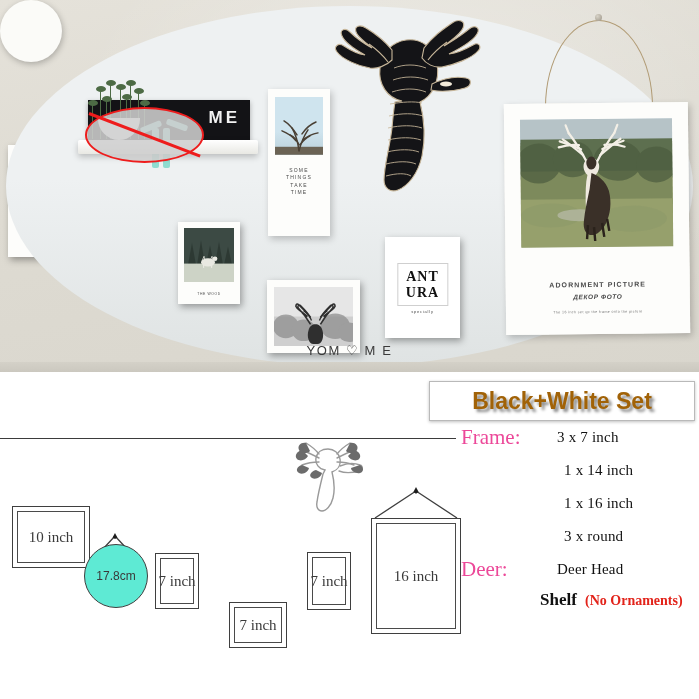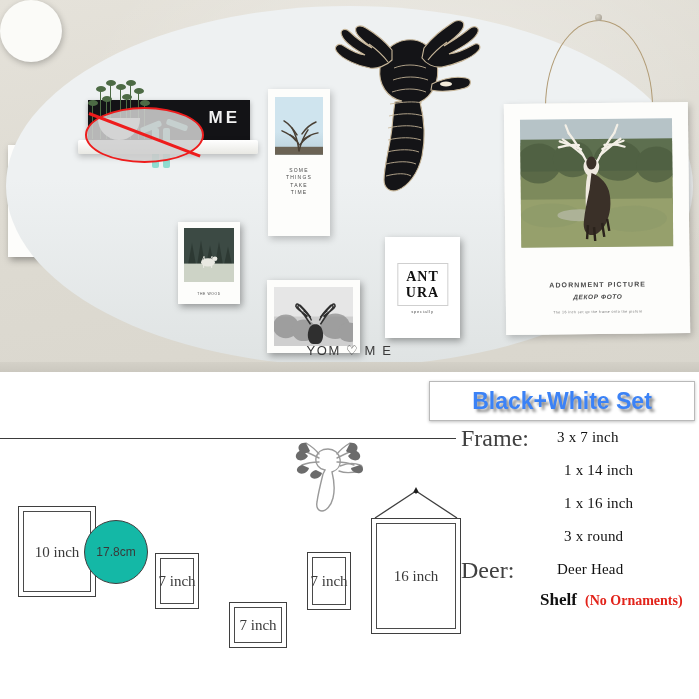--- a/index.html
+++ b/index.html
@@ -110,52 +110,52 @@
   #panel{position:absolute;left:0;top:372px;width:699px;height:327px;background:#fff;}
 
   #hf{position:absolute;left:283px;top:388px;font-size:22px;color:#111;
       font-family:"Liberation Serif",serif;letter-spacing:.3px;}
 
   #setbox{position:absolute;left:429px;top:381px;width:264px;height:38px;
       border:1px solid #b9b9b9;background:#fff;
       box-shadow:0 1px 3px rgba(0,0,0,.25);}
   #setbox span{position:absolute;left:50%;top:50%;transform:translate(-50%,-50%);
       white-space:nowrap;font-family:"Liberation Sans",sans-serif;
-      font-weight:700;font-size:23px;color:#3b82f6;
+      font-weight:700;font-size:23px;color:#a16207;
       text-shadow:3px 3px 3px rgba(0,0,0,.45);}
 
   #rule{position:absolute;left:0;top:438px;width:456px;height:0;
       border-top:1px solid #3b3b3b;}
 
   
   #specs{position:absolute;left:461px;top:425px;width:238px;}
   .specrow{position:relative;height:33px;}
-  .speclabel{position:absolute;left:0;top:0;font-size:24px;color:#404040;
+  .speclabel{position:absolute;left:0;top:0;font-size:21px;color:#ec4899;
       font-family:"Liberation Serif",serif;}
   .specval{position:absolute;left:96px;top:4px;font-size:15px;color:#111;
       font-family:"Liberation Serif",serif;letter-spacing:.2px;}
   .specval.ind{left:103px;}
   #shelfrow{position:relative;height:30px;}
   #shelfrow .sl{position:absolute;left:79px;top:0;font-size:17px;font-weight:700;color:#111;}
   #shelfrow .so{position:absolute;left:124px;top:3px;font-size:14px;color:#e2231a;font-weight:700;}
 
   
   .lf{position:absolute;border:1.5px solid #3f3f3f;box-sizing:border-box;background:#fff;}
   .lf .in{position:absolute;left:4px;top:4px;right:4px;bottom:4px;
       border:1.2px solid #4a4a4a;box-sizing:border-box;}
   .lf .lab{position:absolute;left:50%;top:50%;transform:translate(-50%,-50%);
       white-space:nowrap;font-family:"Liberation Serif",serif;font-size:15px;color:#3a3a3a;}
 
-  #d-10{left:18px;top:506px;width:78px;height:91px;}
+  #d-10{left:12px;top:506px;width:78px;height:62px;}
   #d-yom{left:86px;top:498px;width:117px;height:32px;border:1.5px solid #3f3f3f;}
   #d-yom .yl{position:absolute;left:50%;top:50%;transform:translate(-50%,-50%);
       white-space:nowrap;font-family:"Liberation Sans",sans-serif;font-size:13px;
       letter-spacing:1.6px;color:#3a3a3a;}
-  #d-round{position:absolute;left:84px;top:520px;width:62px;height:62px;
-      border:1.4px solid #3f3f3f;border-radius:50%;background:#14b8a6;}
+  #d-round{position:absolute;left:84px;top:544px;width:62px;height:62px;
+      border:1.4px solid #3f3f3f;border-radius:50%;background:#5eead4;}
   #d-round .rl{position:absolute;left:50%;top:50%;transform:translate(-50%,-50%);
       font-family:"Liberation Sans",sans-serif;font-size:12px;color:#3a3a3a;white-space:nowrap;}
   #d-7a{left:155px;top:553px;width:44px;height:56px;}
   #d-612{left:230px;top:490px;width:48px;height:90px;}
   #d-7b{left:229px;top:602px;width:58px;height:46px;}
   #d-7c{left:307px;top:552px;width:44px;height:58px;}
   #d-16{left:371px;top:518px;width:90px;height:116px;}
   #d-deer{position:absolute;left:285px;top:440px;width:86px;height:78px;}
 
   .hang{position:absolute;pointer-events:none;}

